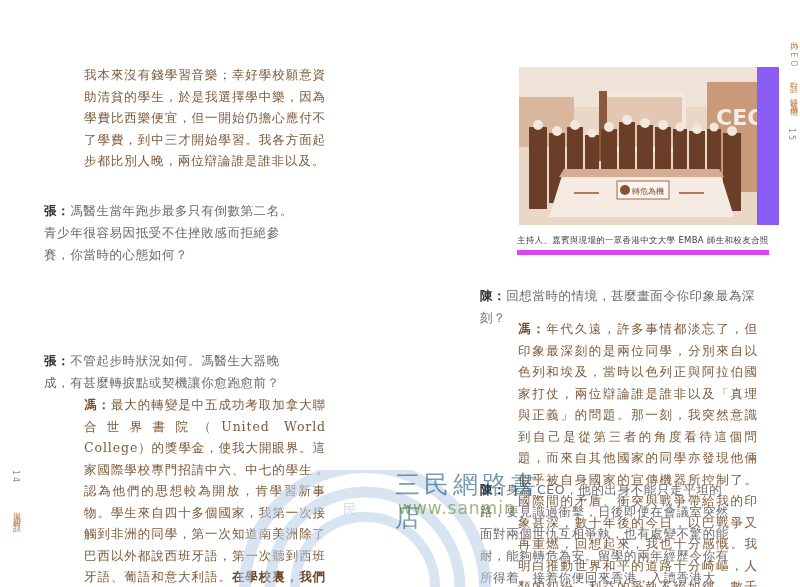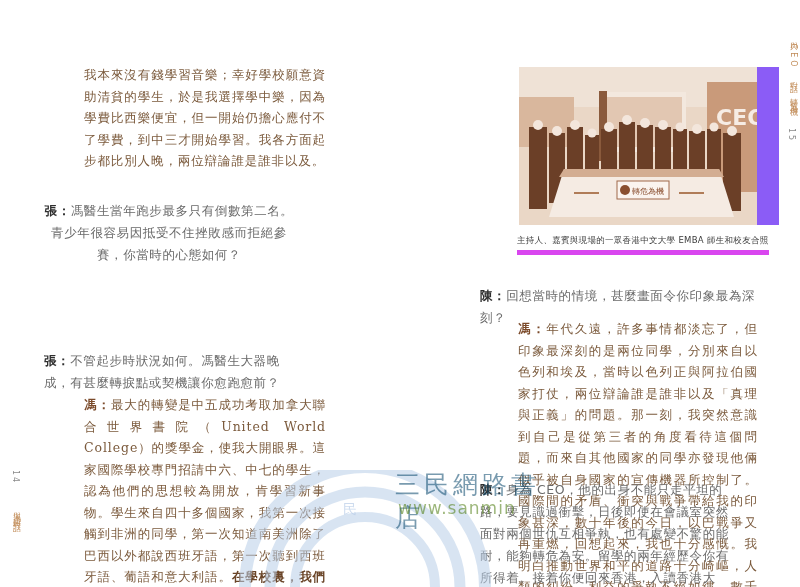--- a/index.html
+++ b/index.html
@@ -31,21 +31,21 @@
 
 <div class="spread">
 
   <div class="page page-left">
 
     <div class="a" style="left:84px; top:64px; width:242px;">
       <span>我本來沒有錢學習音樂；幸好學校願意資助清貧的學生，於是我選擇學中樂，因為學費比西樂便宜，但一開始仍擔心應付不了學費，到中三才開始學習。我各方面起步都比別人晚，兩位辯論誰是誰非以及。</span>
     </div>
 
 
-    <div class="q" style="left:44px; top:200px; width:250px;text-align:center;">
+    <div class="q" style="left:44px; top:200px; width:250px;">
       <span class="spk">張：</span><span>馮醫生當年跑步最多只有倒數第二名。青少年很容易因抵受不住挫敗感而拒絕參賽，你當時的心態如何？</span>
     </div>
 
 
     <div class="q" style="left:44px; top:350px; width:250px;">
       <span class="spk">張：</span><span>不管起步時狀況如何。馮醫生大器晚成，有甚麼轉捩點或契機讓你愈跑愈前？</span>
     </div>
 
     <div class="a" style="left:84px; top:394px; width:242px;">
       <span class="spk">馮：</span><span>最大的轉變是中五成功考取加拿大聯合世界書院（United World College）的獎學金，使我大開眼界。這家國際學校專門招請中六、中七的學生，認為他們的思想較為開放，肯學習新事物。學生來自四十多個國家，我第一次接觸到非洲的同學，第一次知道南美洲除了巴西以外都說西班牙語，第一次聽到西班牙語、葡語和意大利語。</span><span class="strong">在學校裏，我們平常討論的是世界和平以至各種時至今日都極受關注的議題，對思維大有衝擊，使我養成學習的方法，擴闊了視野，看得更深和更遠。</span>

